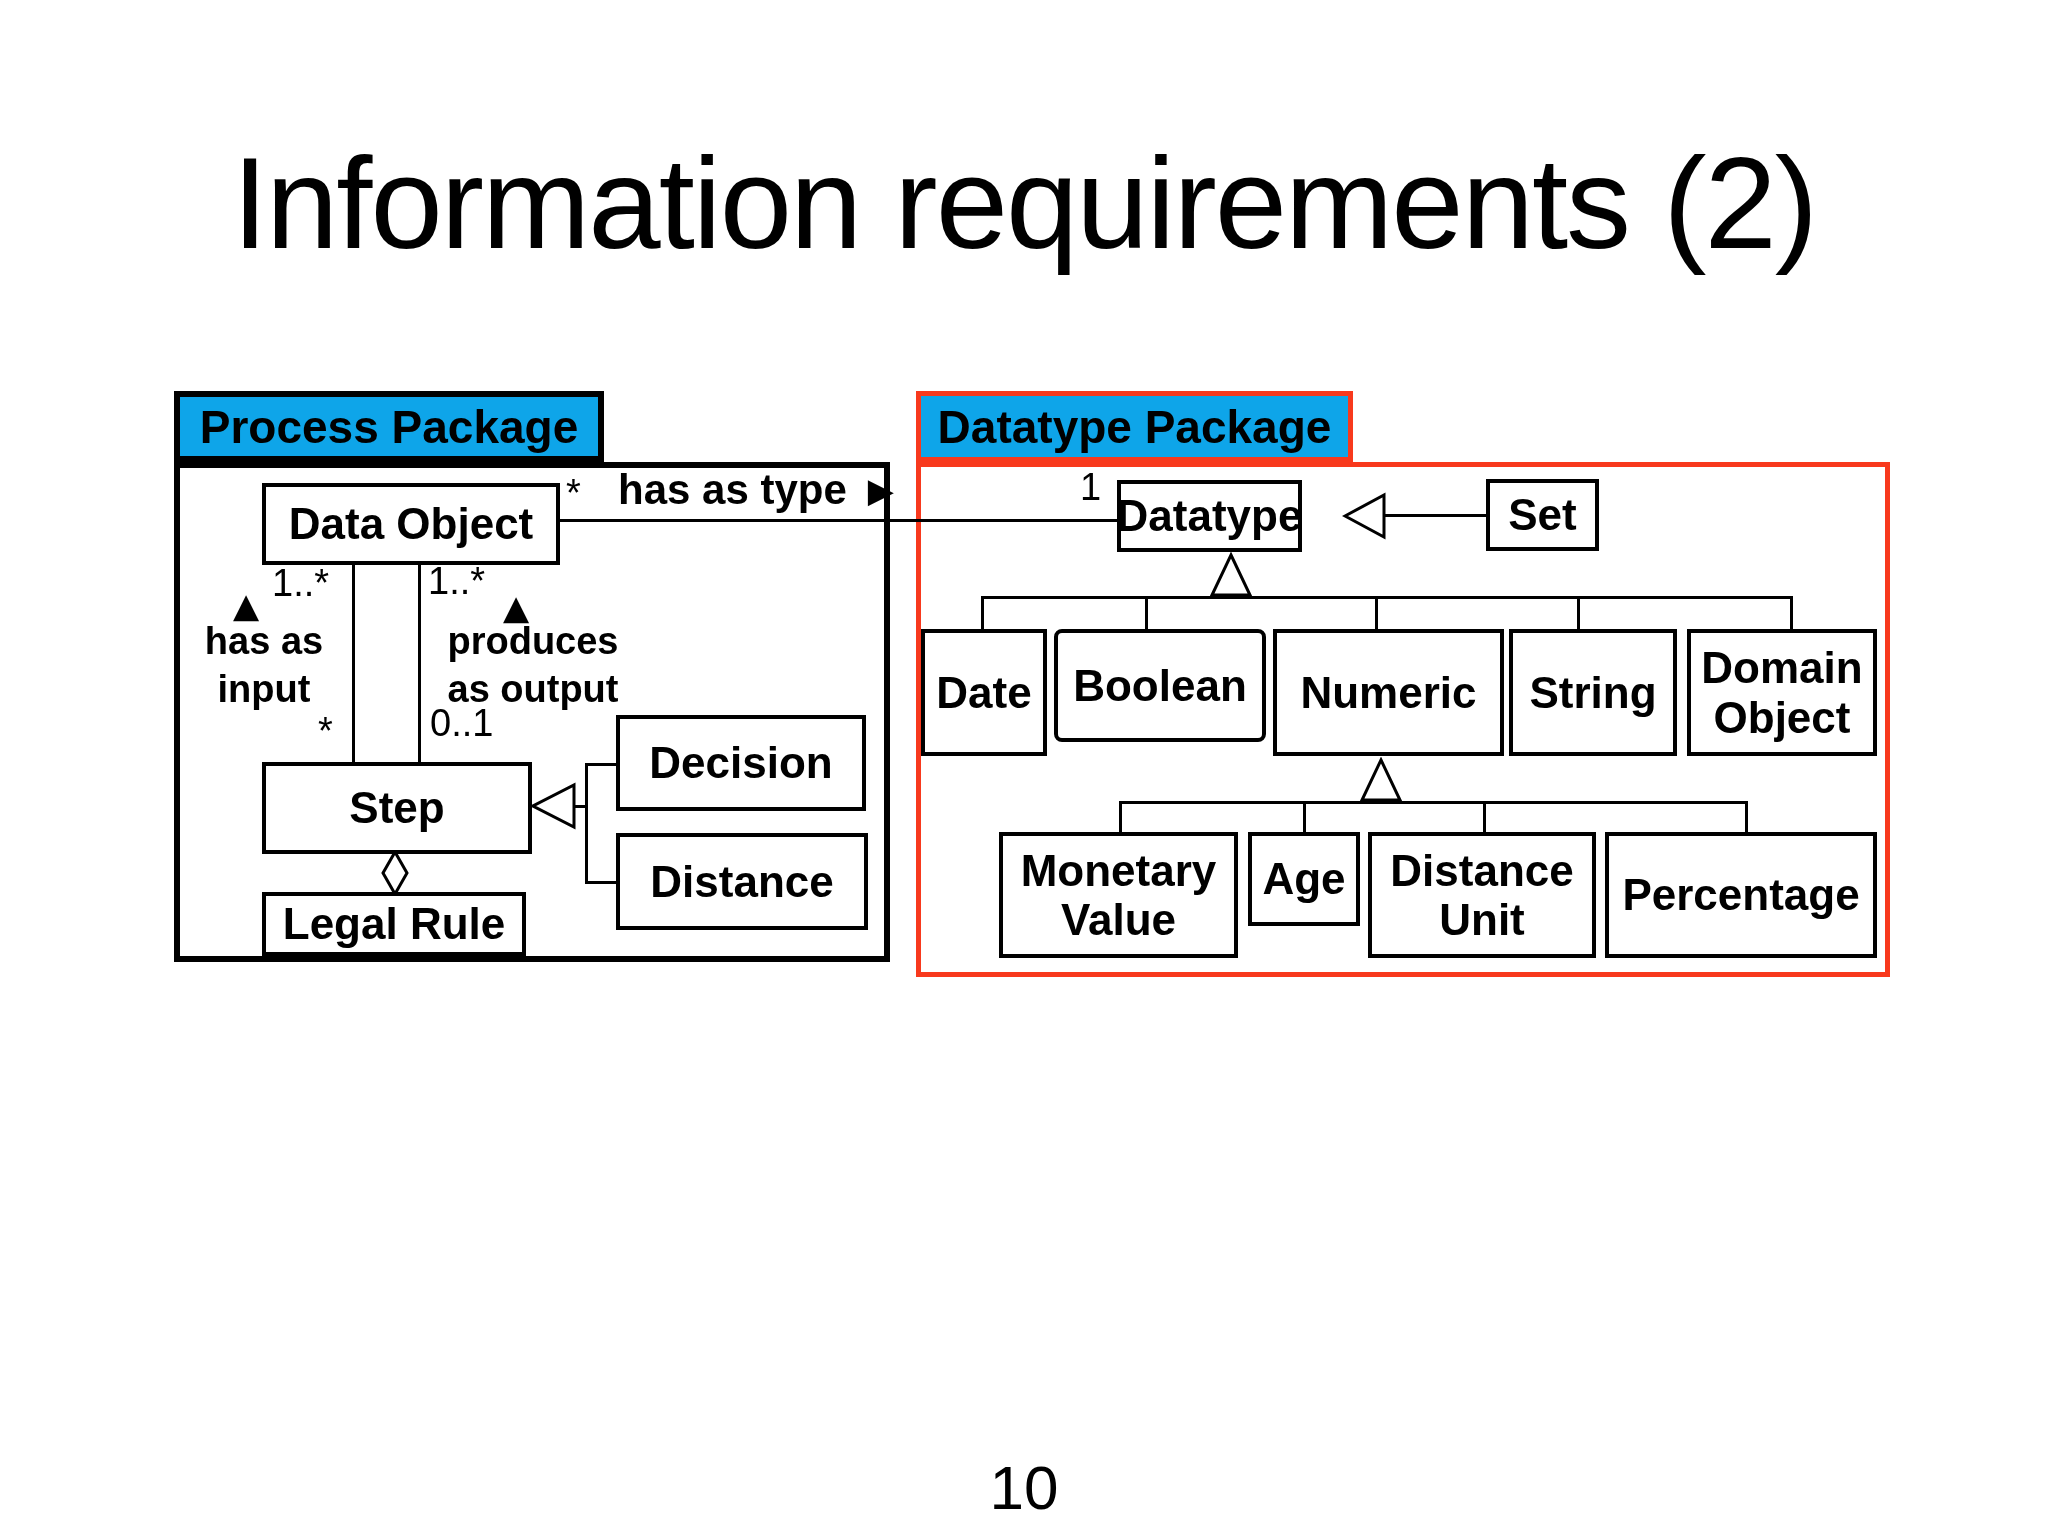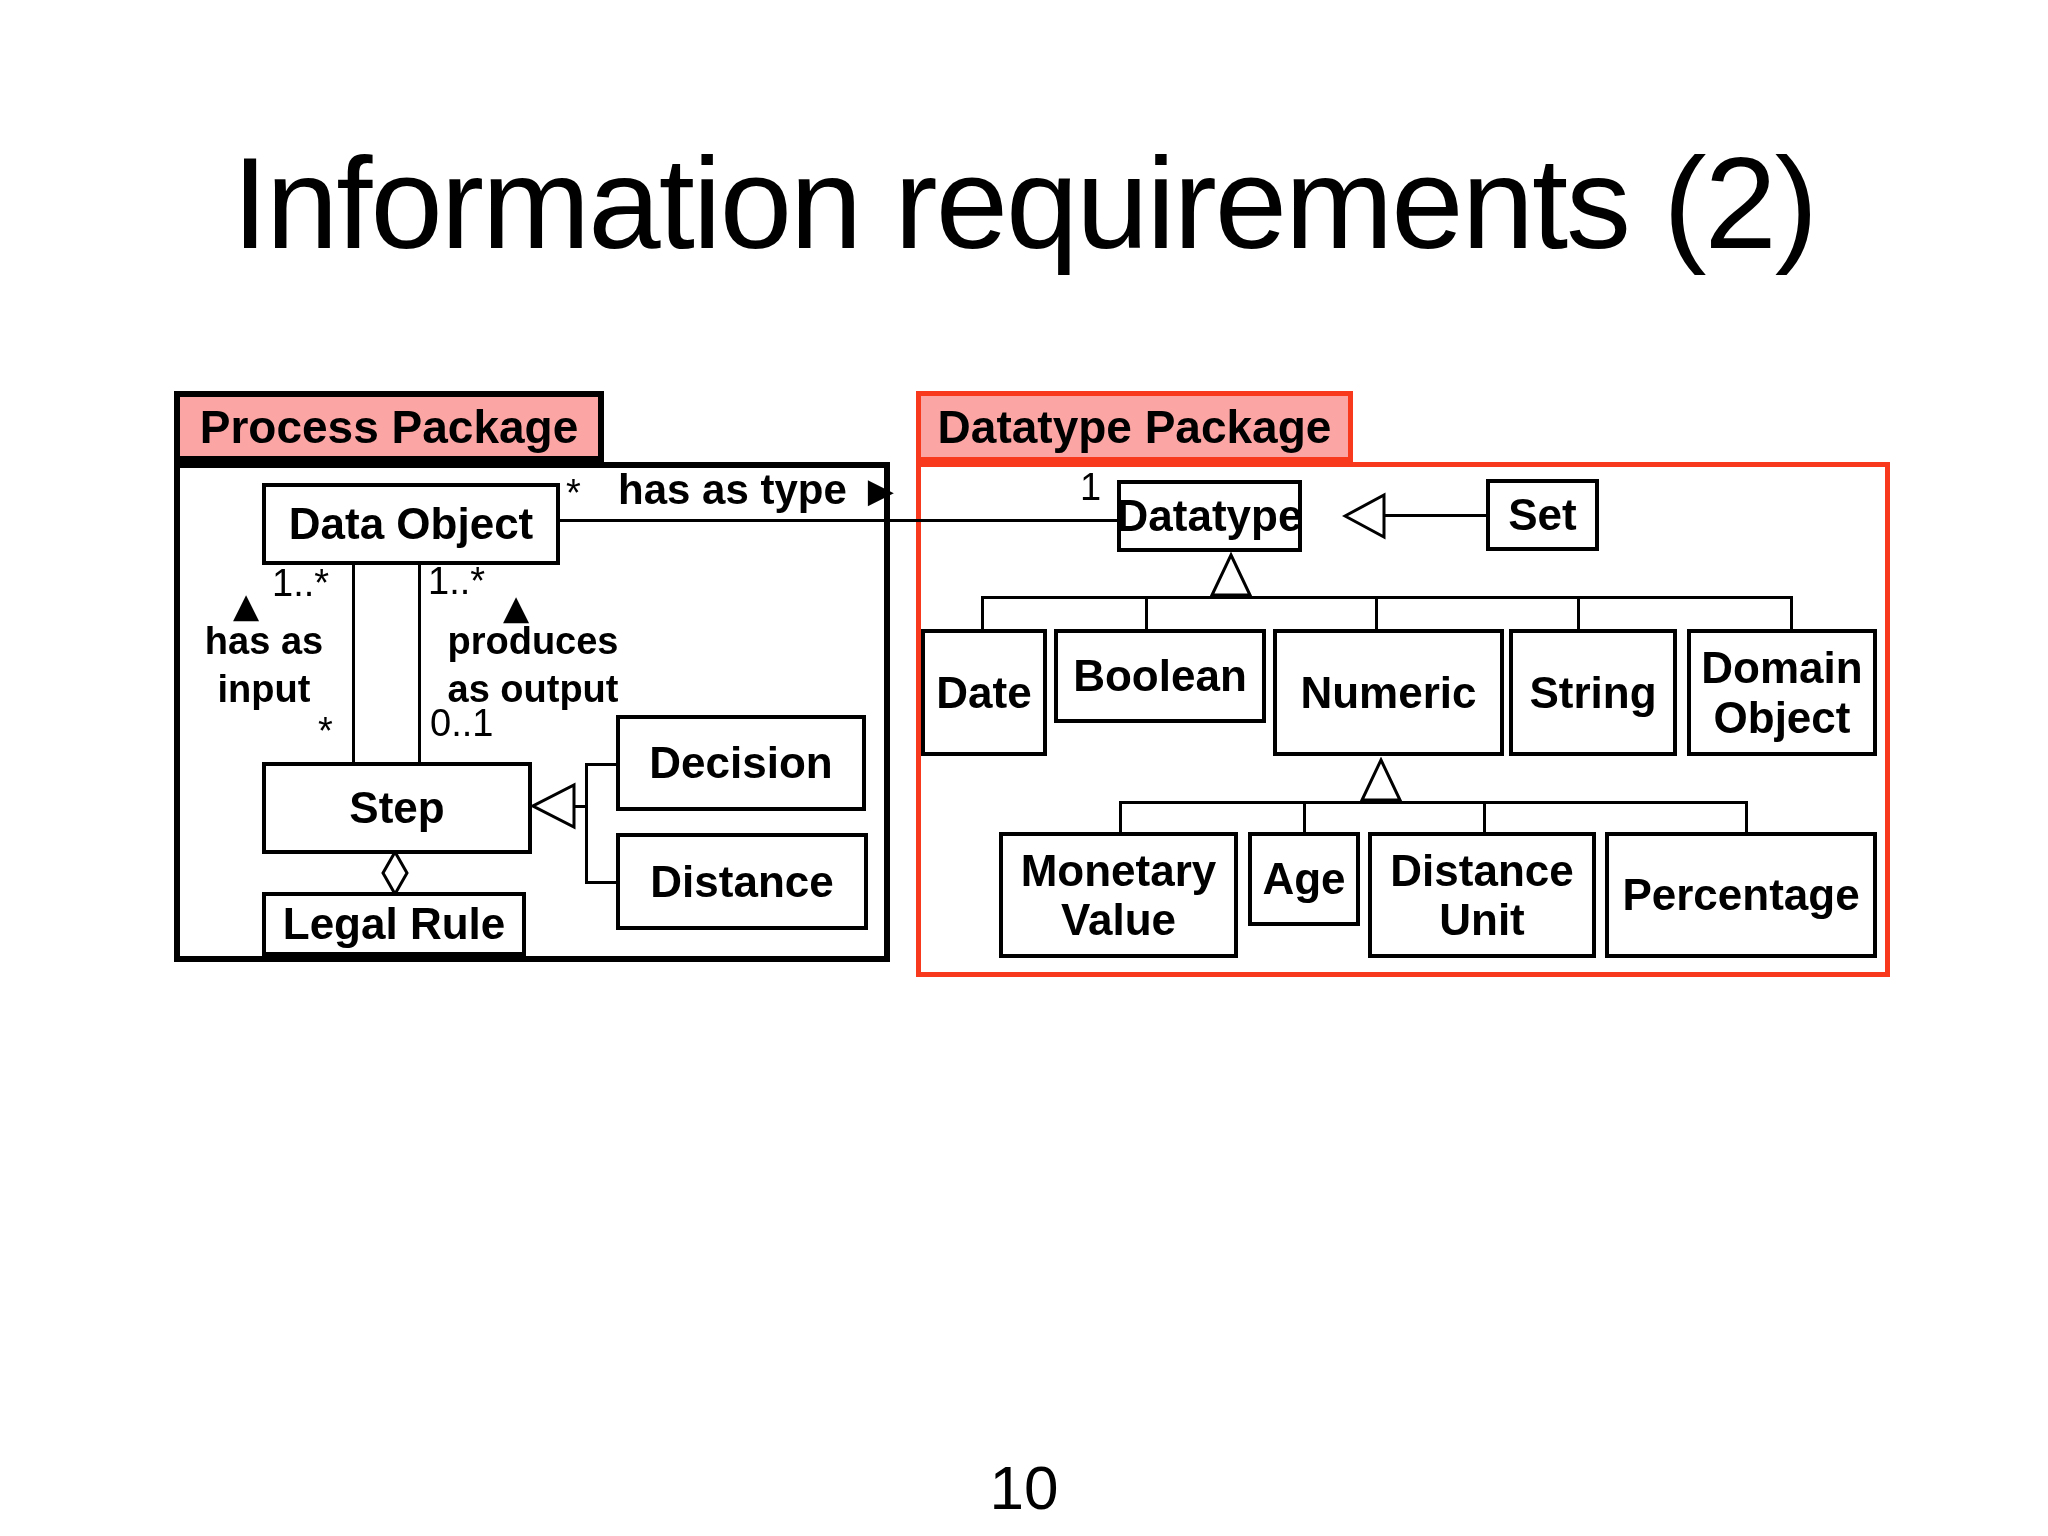--- a/index.html
+++ b/index.html
@@ -10,21 +10,21 @@
   }
   .page-title {
     position:absolute; left:0; right:0; top:128px; text-align:center;
     font-size:130px; font-weight:300; letter-spacing:-2px; z-index:2;
   }
   .page-number {
     position:absolute; left:0; right:0; top:1452px; text-align:center;
     font-size:62px; font-weight:400; z-index:2;
   }
   .pkg-body { position:absolute; background:#fff; border:6px solid #000; z-index:1; }
-  .pkg-tab  { position:absolute; background:#fca5a5; border:6px solid #000; z-index:2;
+  .pkg-tab  { position:absolute; background:#0ea5e9; border:6px solid #000; z-index:2;
               display:flex; align-items:center; justify-content:center;
               font-weight:bold; font-size:46px; }
   .pkg-body.red, .pkg-tab.red { border:5px solid var(--red); }
   .hline, .vline { position:absolute; background:#000; z-index:3; }
   .cls {
     position:absolute; background:#fff; border:4px solid #000; z-index:5;
     display:flex; align-items:center; justify-content:center; text-align:center;
     font-weight:bold; font-size:44px; line-height:1.12;
   }
   .marker { position:absolute; z-index:4; }
@@ -111,21 +111,21 @@
 
 <div class="cls" style="left:1117px; top:480px; width:185px; height:72px;">
   <span>Datatype</span>
 </div>
 <div class="cls" style="left:1486px; top:479px; width:113px; height:72px;">
   <span>Set</span>
 </div>
 <div class="cls" style="left:921px; top:629px; width:126px; height:127px;">
   <span>Date</span>
 </div>
-<div class="cls" style="left:1054px; top:629px; width:212px; height:94px;">
+<div class="cls" style="left:1054px; top:629px; width:212px; height:113px;border-radius:8px;">
   <span>Boolean</span>
 </div>
 <div class="cls" style="left:1273px; top:629px; width:231px; height:127px;">
   <span>Numeric</span>
 </div>
 <div class="cls" style="left:1509px; top:629px; width:168px; height:127px;">
   <span>String</span>
 </div>
 <div class="cls" style="left:1687px; top:629px; width:190px; height:127px;">
   <span>Domain Object</span>

